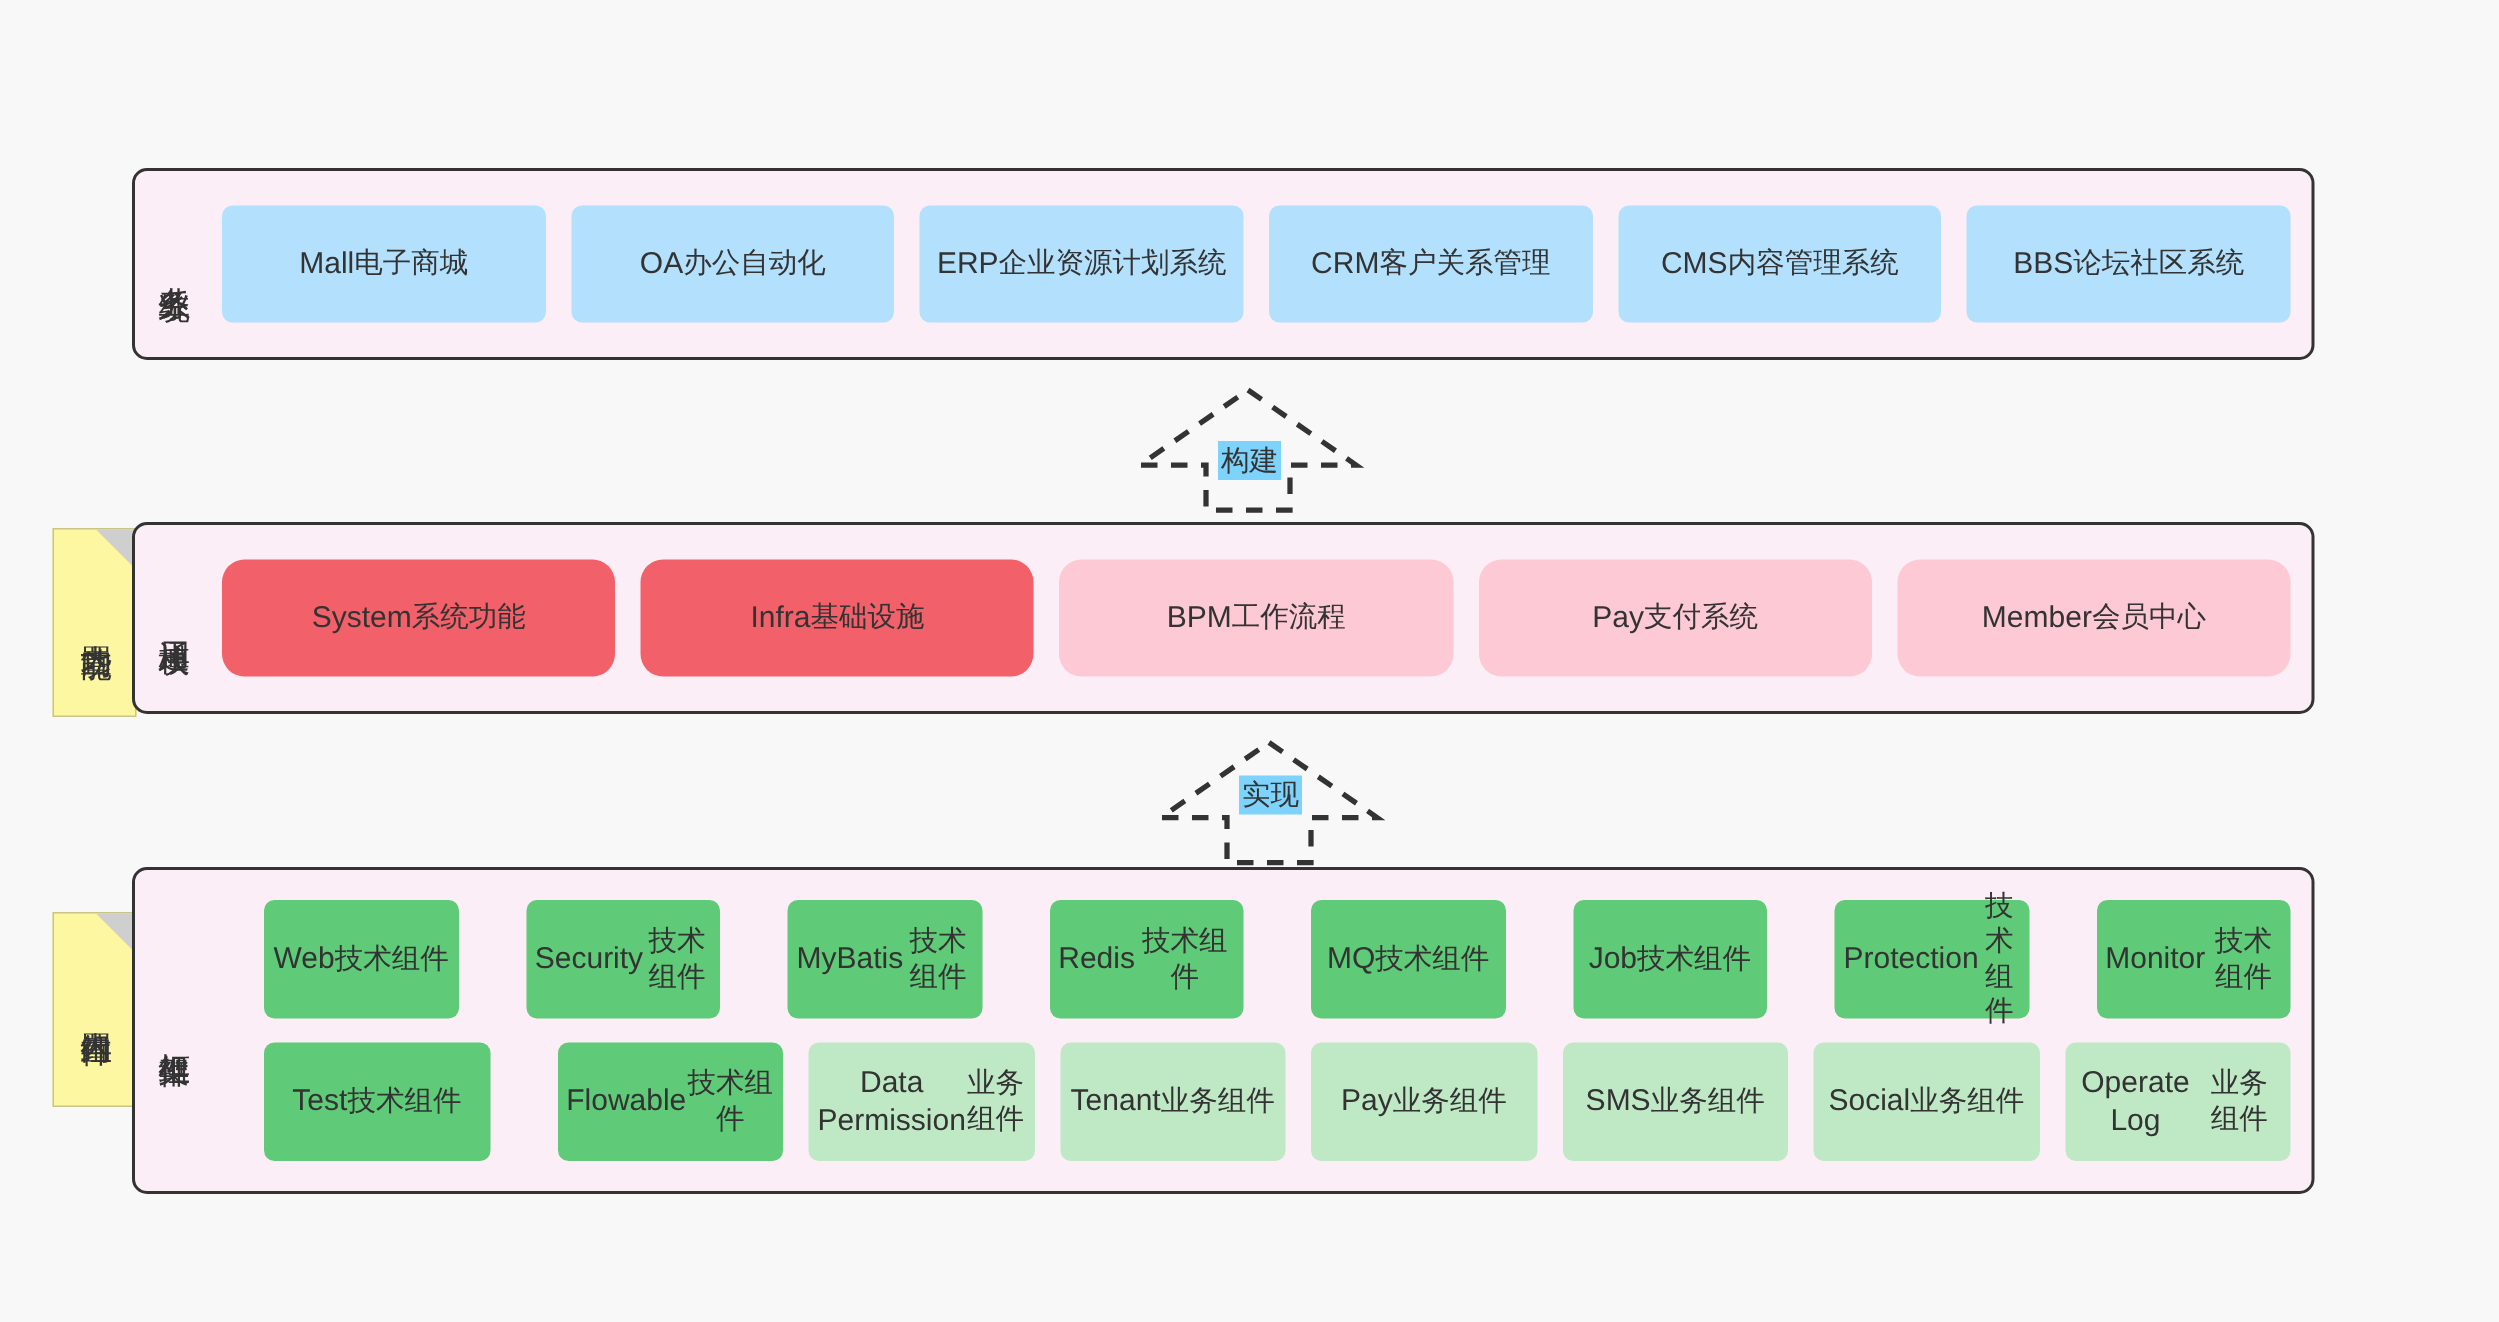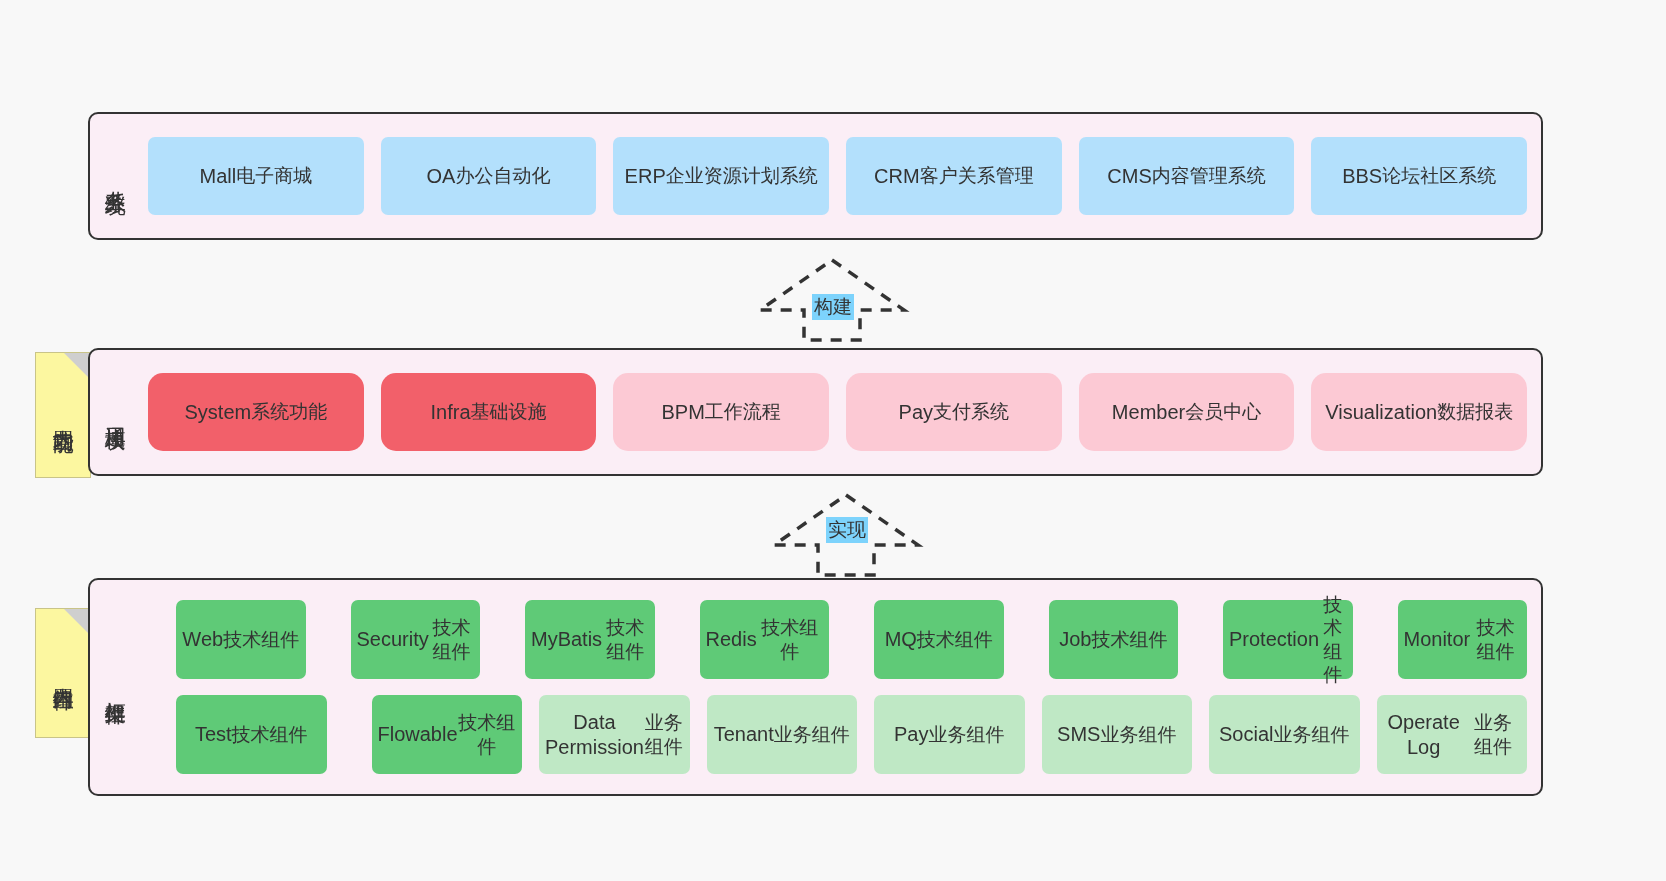--- a/index.html
+++ b/index.html
@@ -191,24 +191,20 @@
           <div class="c-sub">工作流程</div>
         </div>
         <div class="card pink">
           <div class="c-title">Pay</div>
           <div class="c-sub">支付系统</div>
         </div>
         <div class="card pink">
           <div class="c-title">Member</div>
           <div class="c-sub">会员中心</div>
         </div>
-        <div class="card pink">
-          <div class="c-title">Visualization</div>
-          <div class="c-sub">数据报表</div>
-        </div>
       </div>
   </div>
 </div>
 
 <div class="arrow arrow-2">
   <svg width="150" height="84" viewBox="0 0 150 84" fill="none">
     <path d="M75 2 L147 52 L103 52 L103 82 L47 82 L47 52 L3 52 Z" stroke="#333333" stroke-width="3.5" stroke-dasharray="11 9" fill="none" stroke-linejoin="miter"></path>
   </svg>
   <span class="arrow-label">实现</span>
 </div>

